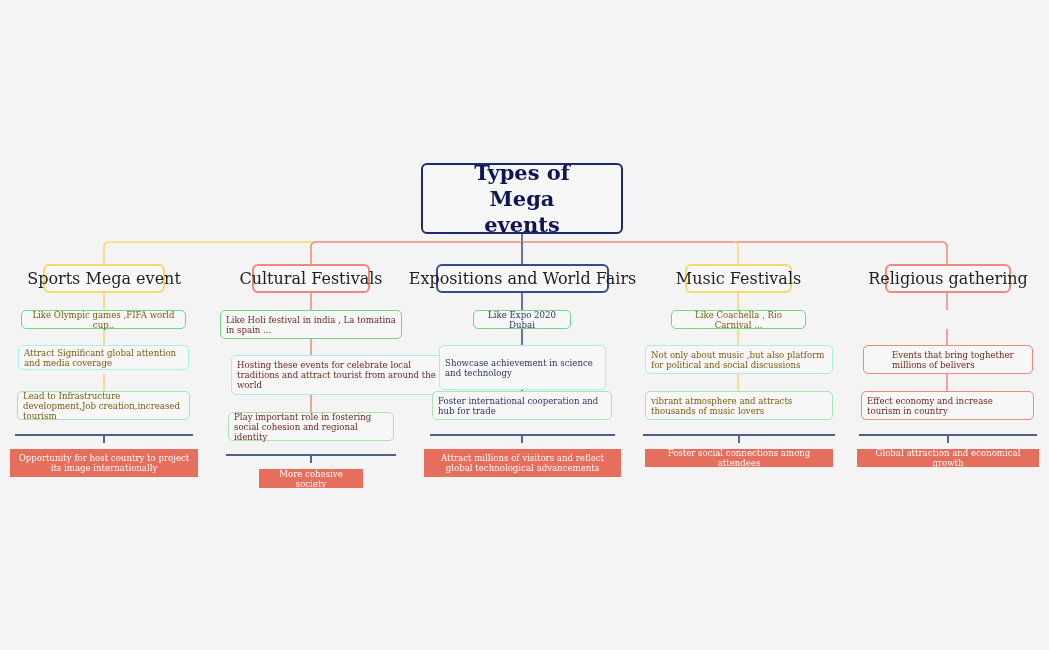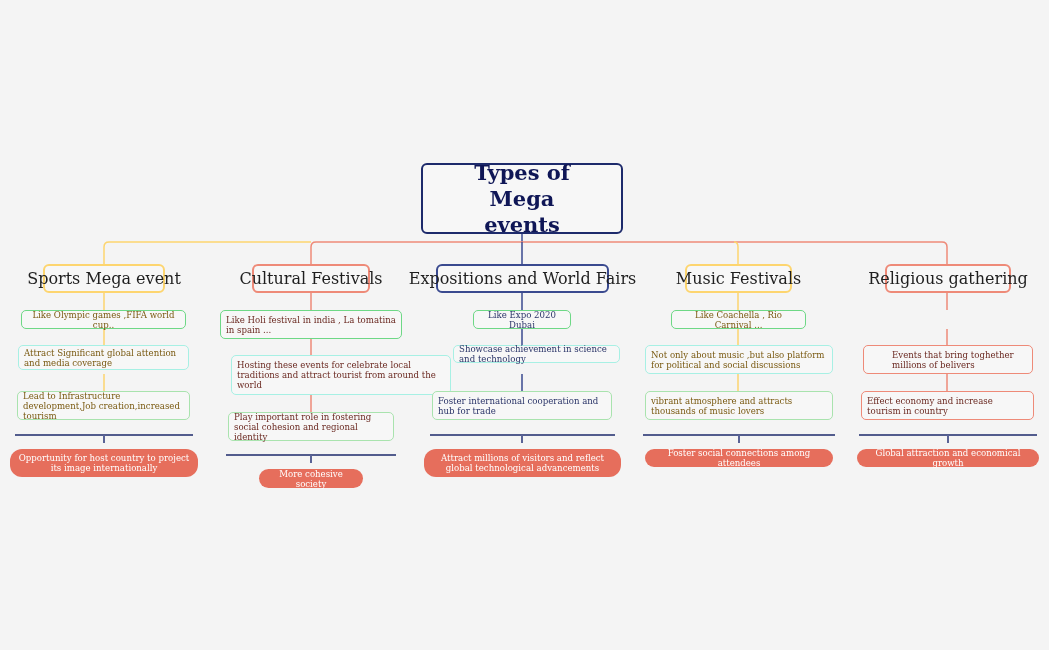--- a/index.html
+++ b/index.html
@@ -22,21 +22,21 @@
     color: #1f1f1f; font-size: 16px; display: flex; align-items: center; justify-content: center;
     white-space: nowrap;
   }
   .leaf {
     border: 1.5px solid; border-radius: 5px; background: #f7f7f7;
     font-size: 8.6px; line-height: 10px; padding: 3px 5px;
     display: flex; align-items: center;
   }
   .leaf.center { justify-content: center; text-align: center; }
   .summary {
-    background: #e66e5c; color: #ffffff; border-radius: 12px;
+    background: #e66e5c; color: #ffffff; border-radius: 0;
     font-size: 8.6px; line-height: 10px; text-align: center;
     display: flex; align-items: center; justify-content: center; padding: 2px 6px;
   }
 </style>
 </head>
 <body>
 
 <svg class="connectors" width="1049" height="650">
 
   <line x1="522" y1="234" x2="522" y2="242" stroke="#3a4a8f" stroke-width="1.5"></line>
@@ -113,21 +113,21 @@
 <div class="abs summary" style="left:259px;top:469px;width:104px;height:19px;">
   <span>More cohesive society</span>
 </div>
 
 <div class="abs branch" style="left:436px;top:264px;width:173px;border-color:#3a4a8f;">
   <span>Expositions and World Fairs</span>
 </div>
 <div class="abs leaf center" style="left:473px;top:310px;width:98px;height:19px;border-color:#6ed886;color:#2a3468;">
   <span>Like Expo 2020 Dubai</span>
 </div>
-<div class="abs leaf" style="left:439px;top:345px;width:167px;height:18px;border-color:#a7f0e4;color:#2a3468;margin-left:14px;">
+<div class="abs leaf" style="left:439px;top:345px;width:167px;height:45px;border-color:#a7f0e4;color:#2a3468;">
   <span>Showcase achievement in science and technology</span>
 </div>
 <div class="abs leaf" style="left:432px;top:391px;width:180px;height:29px;border-color:#a9e3ae;color:#2a3468;">
   <span>Foster international cooperation and hub for trade</span>
 </div>
 <div class="abs summary" style="left:424px;top:449px;width:197px;height:28px;justify-content:center;">
   <span>Attract millions of visitors and reflect global technological advancements</span>
 </div>
 
 <div class="abs branch" style="left:685px;top:264px;width:107px;border-color:#fdd56f;">

